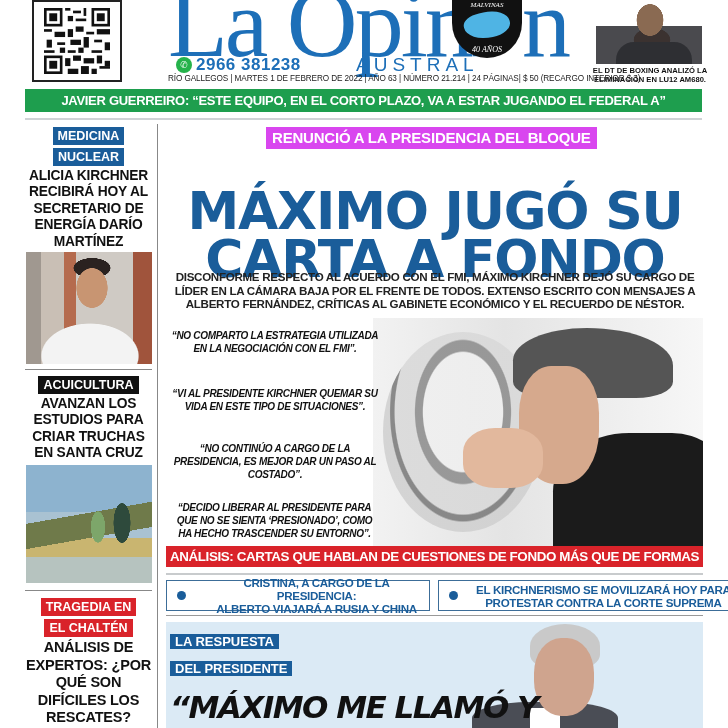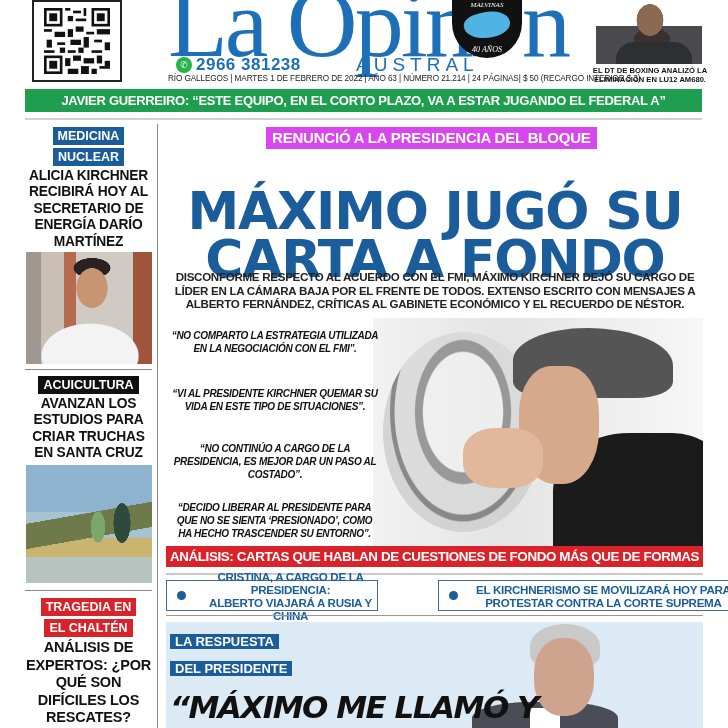--- a/index.html
+++ b/index.html
@@ -72,21 +72,21 @@
 
   .quote { left: 170px; width: 210px; text-align: center; font-weight: bold; font-style: italic; font-size: 10px; line-height: 12.8px; color: #111; letter-spacing: -0.3px; }
   .quote.wide { width: 205px; left: 172px; }
 
   .red-bar { left: 166px; top: 546px; width: 537px; height: 21px; background: #d9232a; color: #fff; font-weight: bold; font-size: 13.4px; line-height: 21px; text-align: center; white-space: nowrap; letter-spacing: -0.4px; }
   .hr-main { left: 166px; top: 573px; width: 537px; height: 2px; background: #c8cbcd; }
 
   .box { top: 580px; height: 31px; border: 1.5px solid #3c6d98; display: flex; align-items: center; }
   .box .dot { width: 9px; height: 9px; border-radius: 50%; background: #1a5d9a; margin: 0 18px 0 10px; flex-shrink: 0; }
   .box .txt { font-weight: bold; font-size: 11.6px; line-height: 13px; color: #1a5d9a; text-align: center; letter-spacing: -0.3px; }
-  .box1 { left: 166px; width: 212px; }
+  .box1 { left: 166px; width: 264px; }
   .box2 { left: 438px; width: 306px; }
   .hr-main2 { left: 166px; top: 615px; width: 537px; height: 1px; background: #999; }
 
   .resp-panel { left: 166px; top: 622px; width: 537px; height: 106px; background: #dbeaf5; }
   .resp-tag { background: #1a5d9a; color: #fff; font-weight: bold; font-size: 13px; line-height: 19px; padding: 0 5px; white-space: nowrap; }
   .resp-quote { left: 170px; top: 689px; font-weight: 900; font-style: italic; font-family: "DejaVu Sans", "Liberation Sans", sans-serif; font-size: 31px; line-height: 36px; color: #111; white-space: nowrap; letter-spacing: -1.5px; }
   .alberto { left: 468px; top: 622px; width: 150px; height: 106px; overflow:hidden; }
   .alberto .hair { position:absolute; left:62px; top:2px; width:70px; height:44px; background:#c9c9c9; border-radius: 50% 50% 30% 30%; }
   .alberto .face { position:absolute; left:66px; top:16px; width:60px; height:78px; background:#cfa48e; border-radius: 45%; }
   .alberto .suit { position:absolute; left:4px; top:80px; width:146px; height:40px; background:#4a4d55; border-radius: 40% 40% 0 0; }

